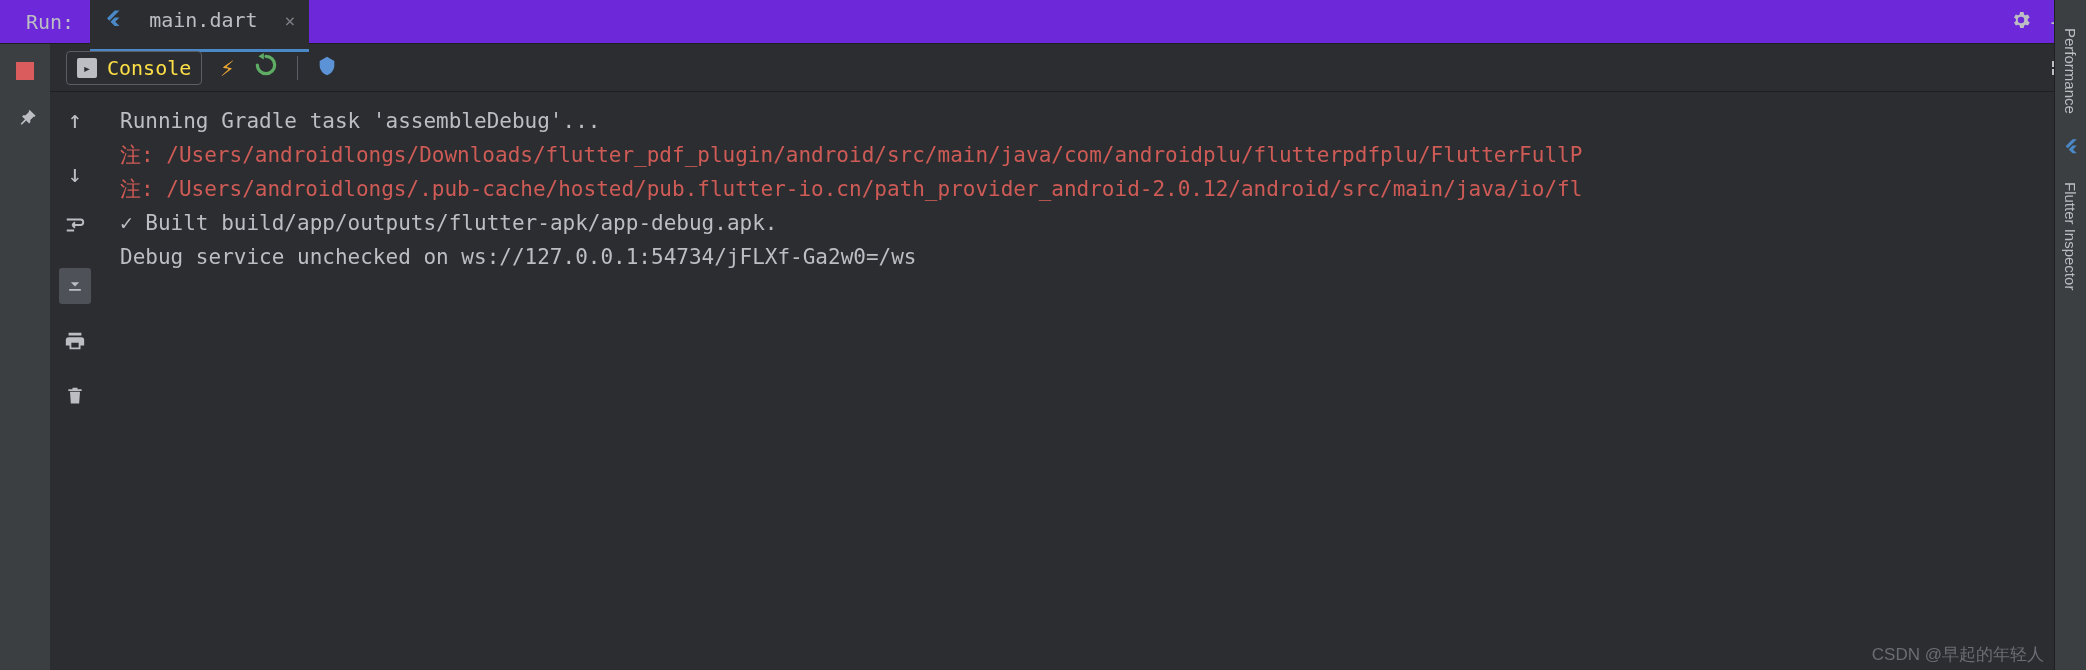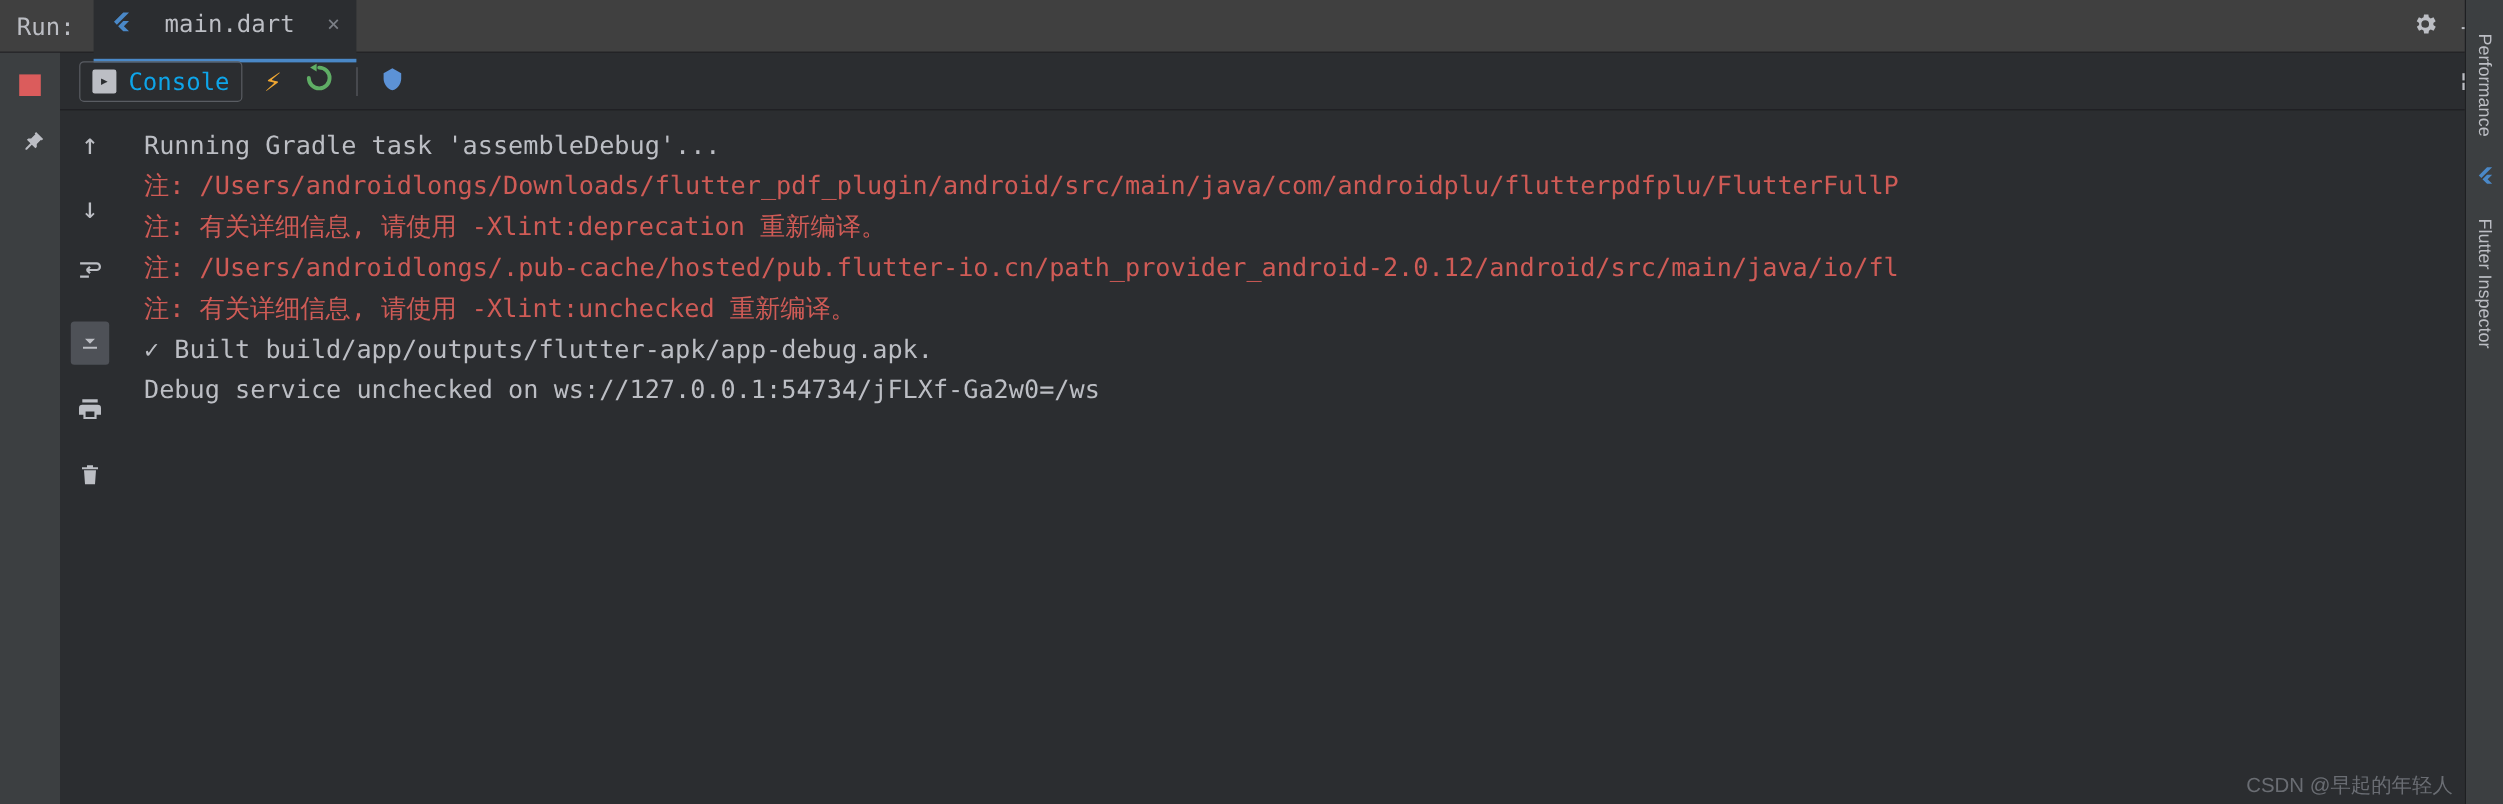--- a/index.html
+++ b/index.html
@@ -15,23 +15,23 @@
       overflow: hidden;
       position: relative;
       width: 2086px;
       height: 670px;
     }
     
     .header {
       display: flex;
       align-items: center;
       height: 44px;
-      background: #404040;
+      background: #6d28d9;
       border-bottom: 1px solid #1e1f22;
-      padding-left: 10px;
+      padding-left: 22px;
     }
     
     .run-label {
       color: #bcbec4;
       font-size: 20px;
       padding: 0 16px 0 4px;
     }
     
     .tab {
       display: flex;
@@ -135,21 +135,21 @@
       display: flex;
       align-items: center;
       justify-content: center;
       color: #2b2d30;
       font-size: 14px;
       font-weight: bold;
       border-radius: 2px;
     }
     
     .console-label {
-      color: #0ea5e9;
+      color: #fde047;
       font-size: 20px;
     }
     
     .lightning-icon {
       color: #f0a732;
       font-size: 24px;
       cursor: pointer;
     }
     
     .restart-icon {
@@ -371,23 +371,21 @@
         <span class="console-tool">
           <svg width="20" height="20" viewBox="0 0 24 24" fill="#bcbec4">
               <path d="M6 7h12l-1 14H7zM4 4h16v2H4zm5-2h6v2H9z"></path>
             </svg>
         </span>
       </div>
 
       <div class="console-output">
         <div class="output-line">Running Gradle task 'assembleDebug'...</div>
         <div class="output-error">注: /Users/androidlongs/Downloads/flutter_pdf_plugin/android/src/main/java/com/androidplu/flutterpdfplu/FlutterFullP</div>
-        <div class="output-error">注: 有关详细信息, 请使用 -Xlint:deprecation 重新编译。</div>
         <div class="output-error">注: /Users/androidlongs/.pub-cache/hosted/pub.flutter-io.cn/path_provider_android-2.0.12/android/src/main/java/io/fl</div>
-        <div class="output-error">注: 有关详细信息, 请使用 -Xlint:unchecked 重新编译。</div>
         <div class="output-line"><span class="check-mark">✓  </span><span>Built build/app/outputs/flutter-apk/app-debug.apk.</span></div>
         <div class="output-line">Debug service unchecked on ws://127.0.0.1:54734/jFLXf-Ga2w0=/ws</div>
       </div>
     </div>
   </div>
 </div>
 
 <div class="right-sidebar">
   <div class="sidebar-tab">Performance</div>
   <span class="sidebar-flutter-icon">

